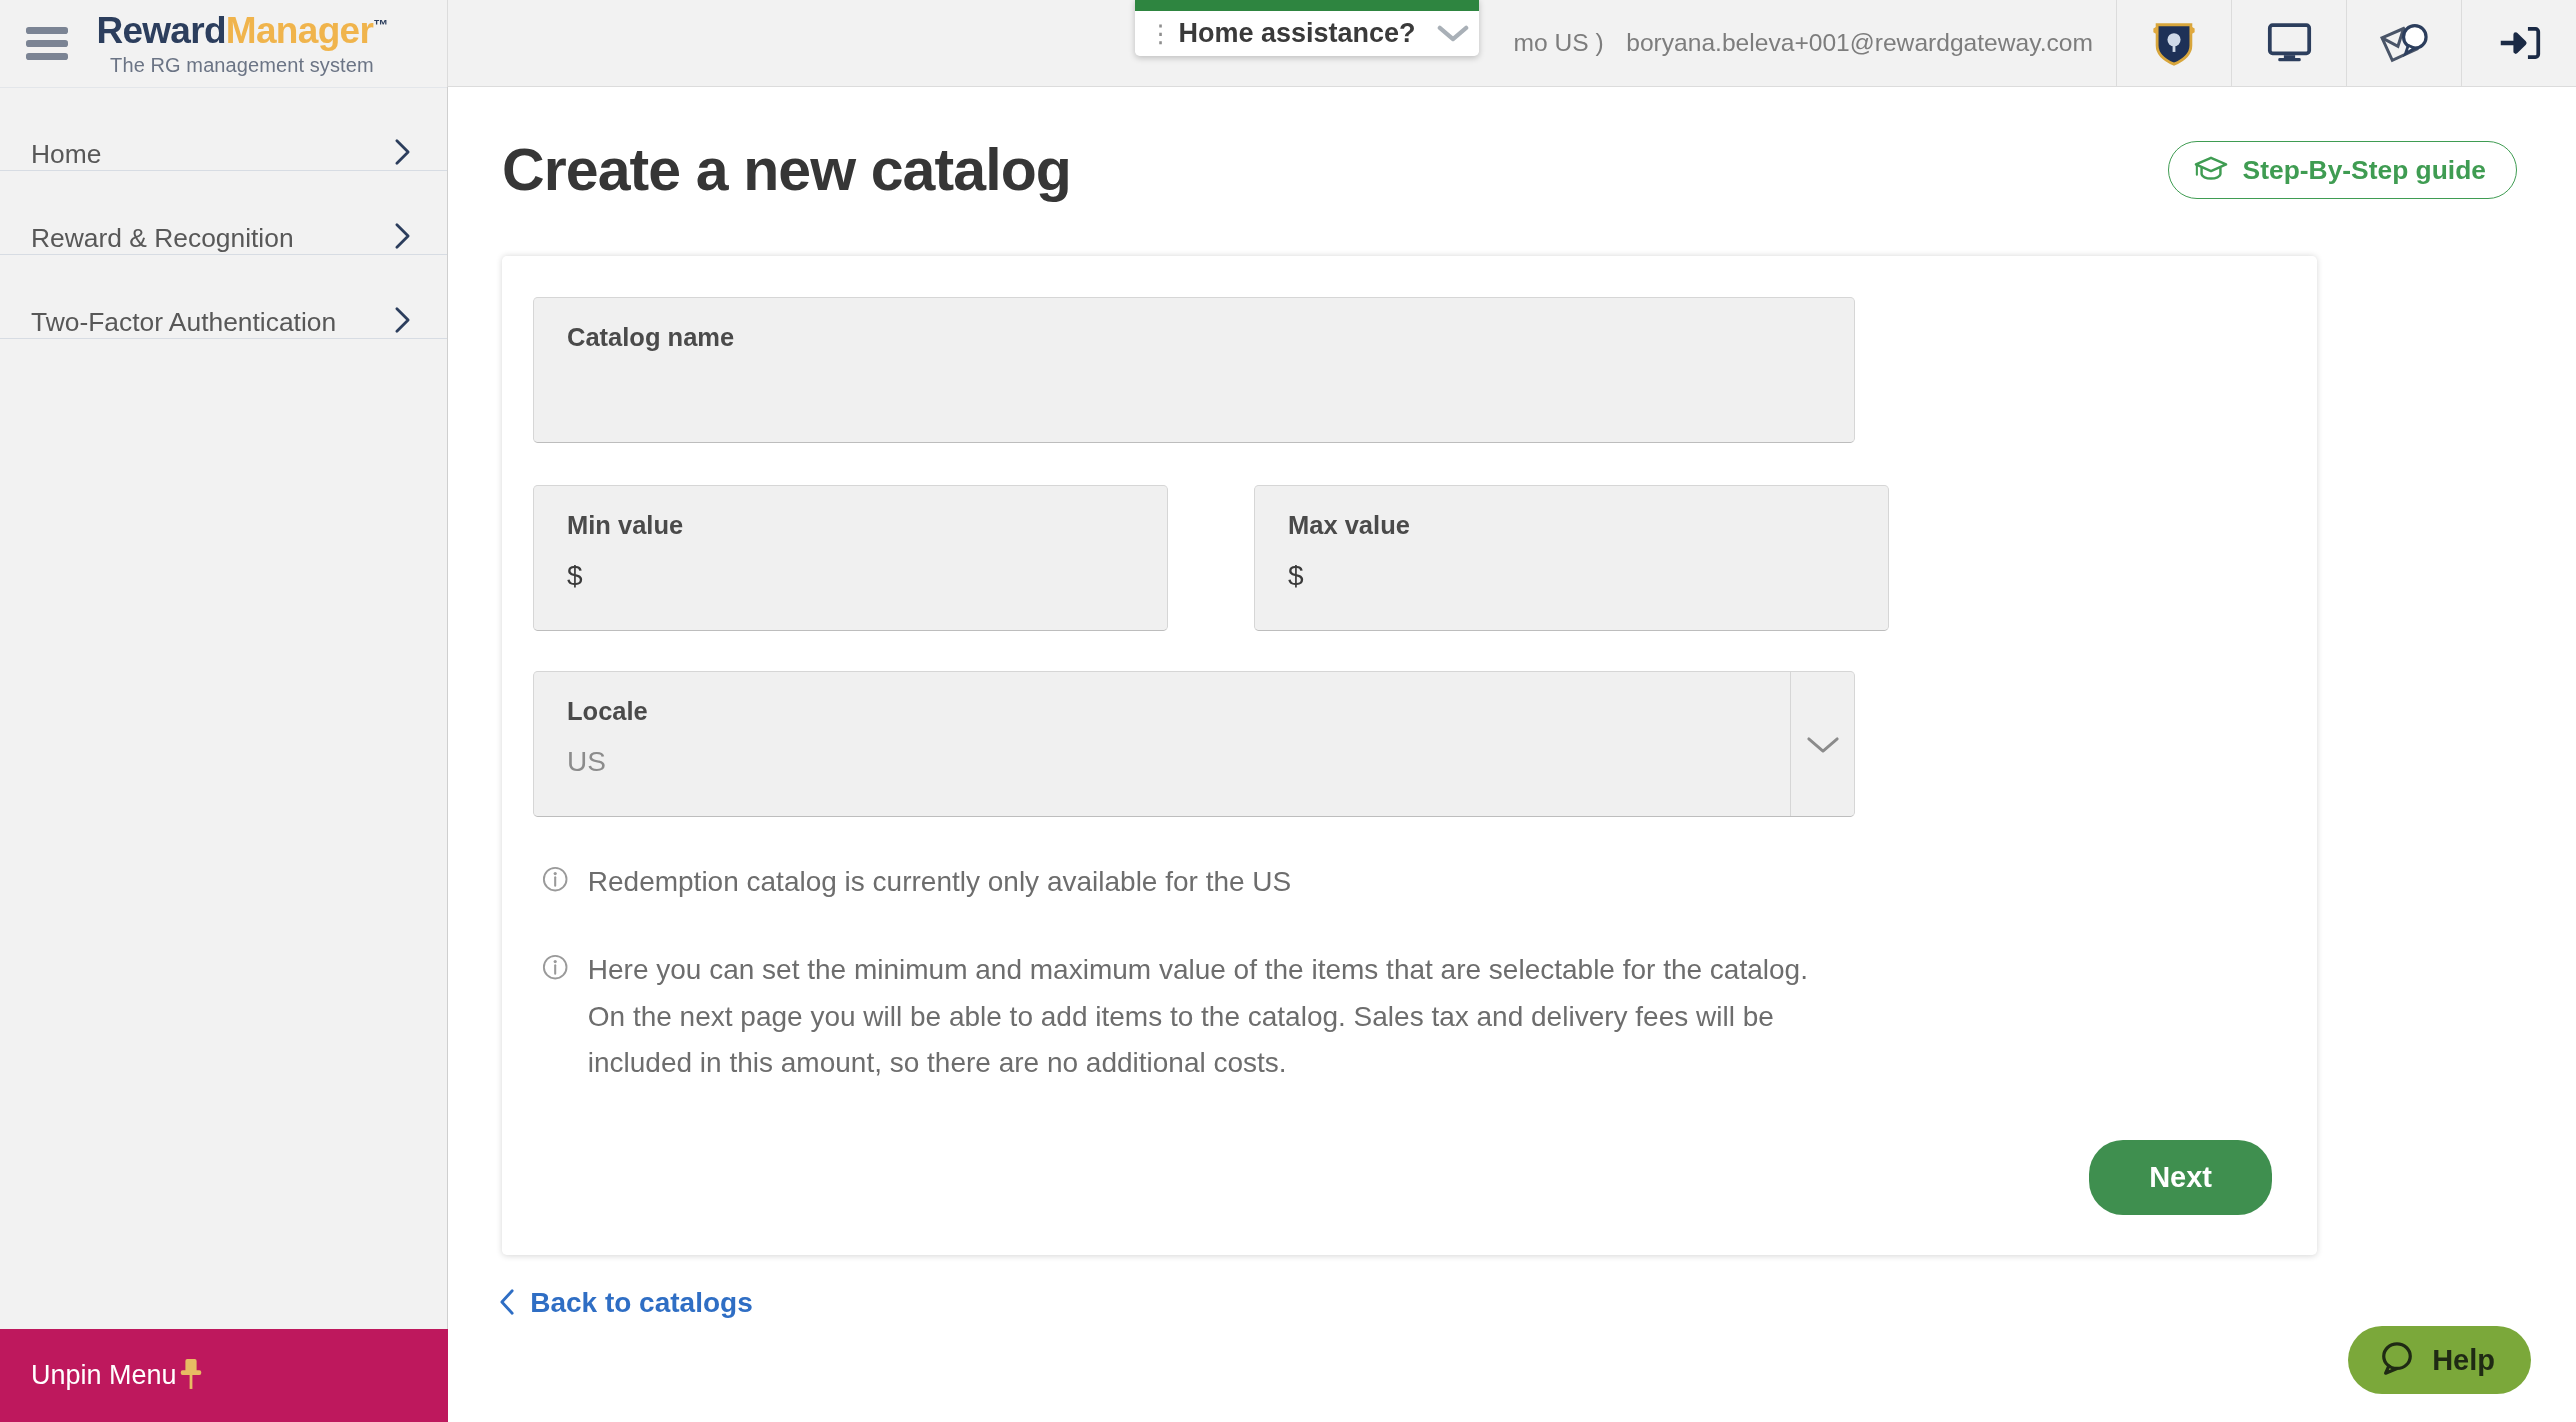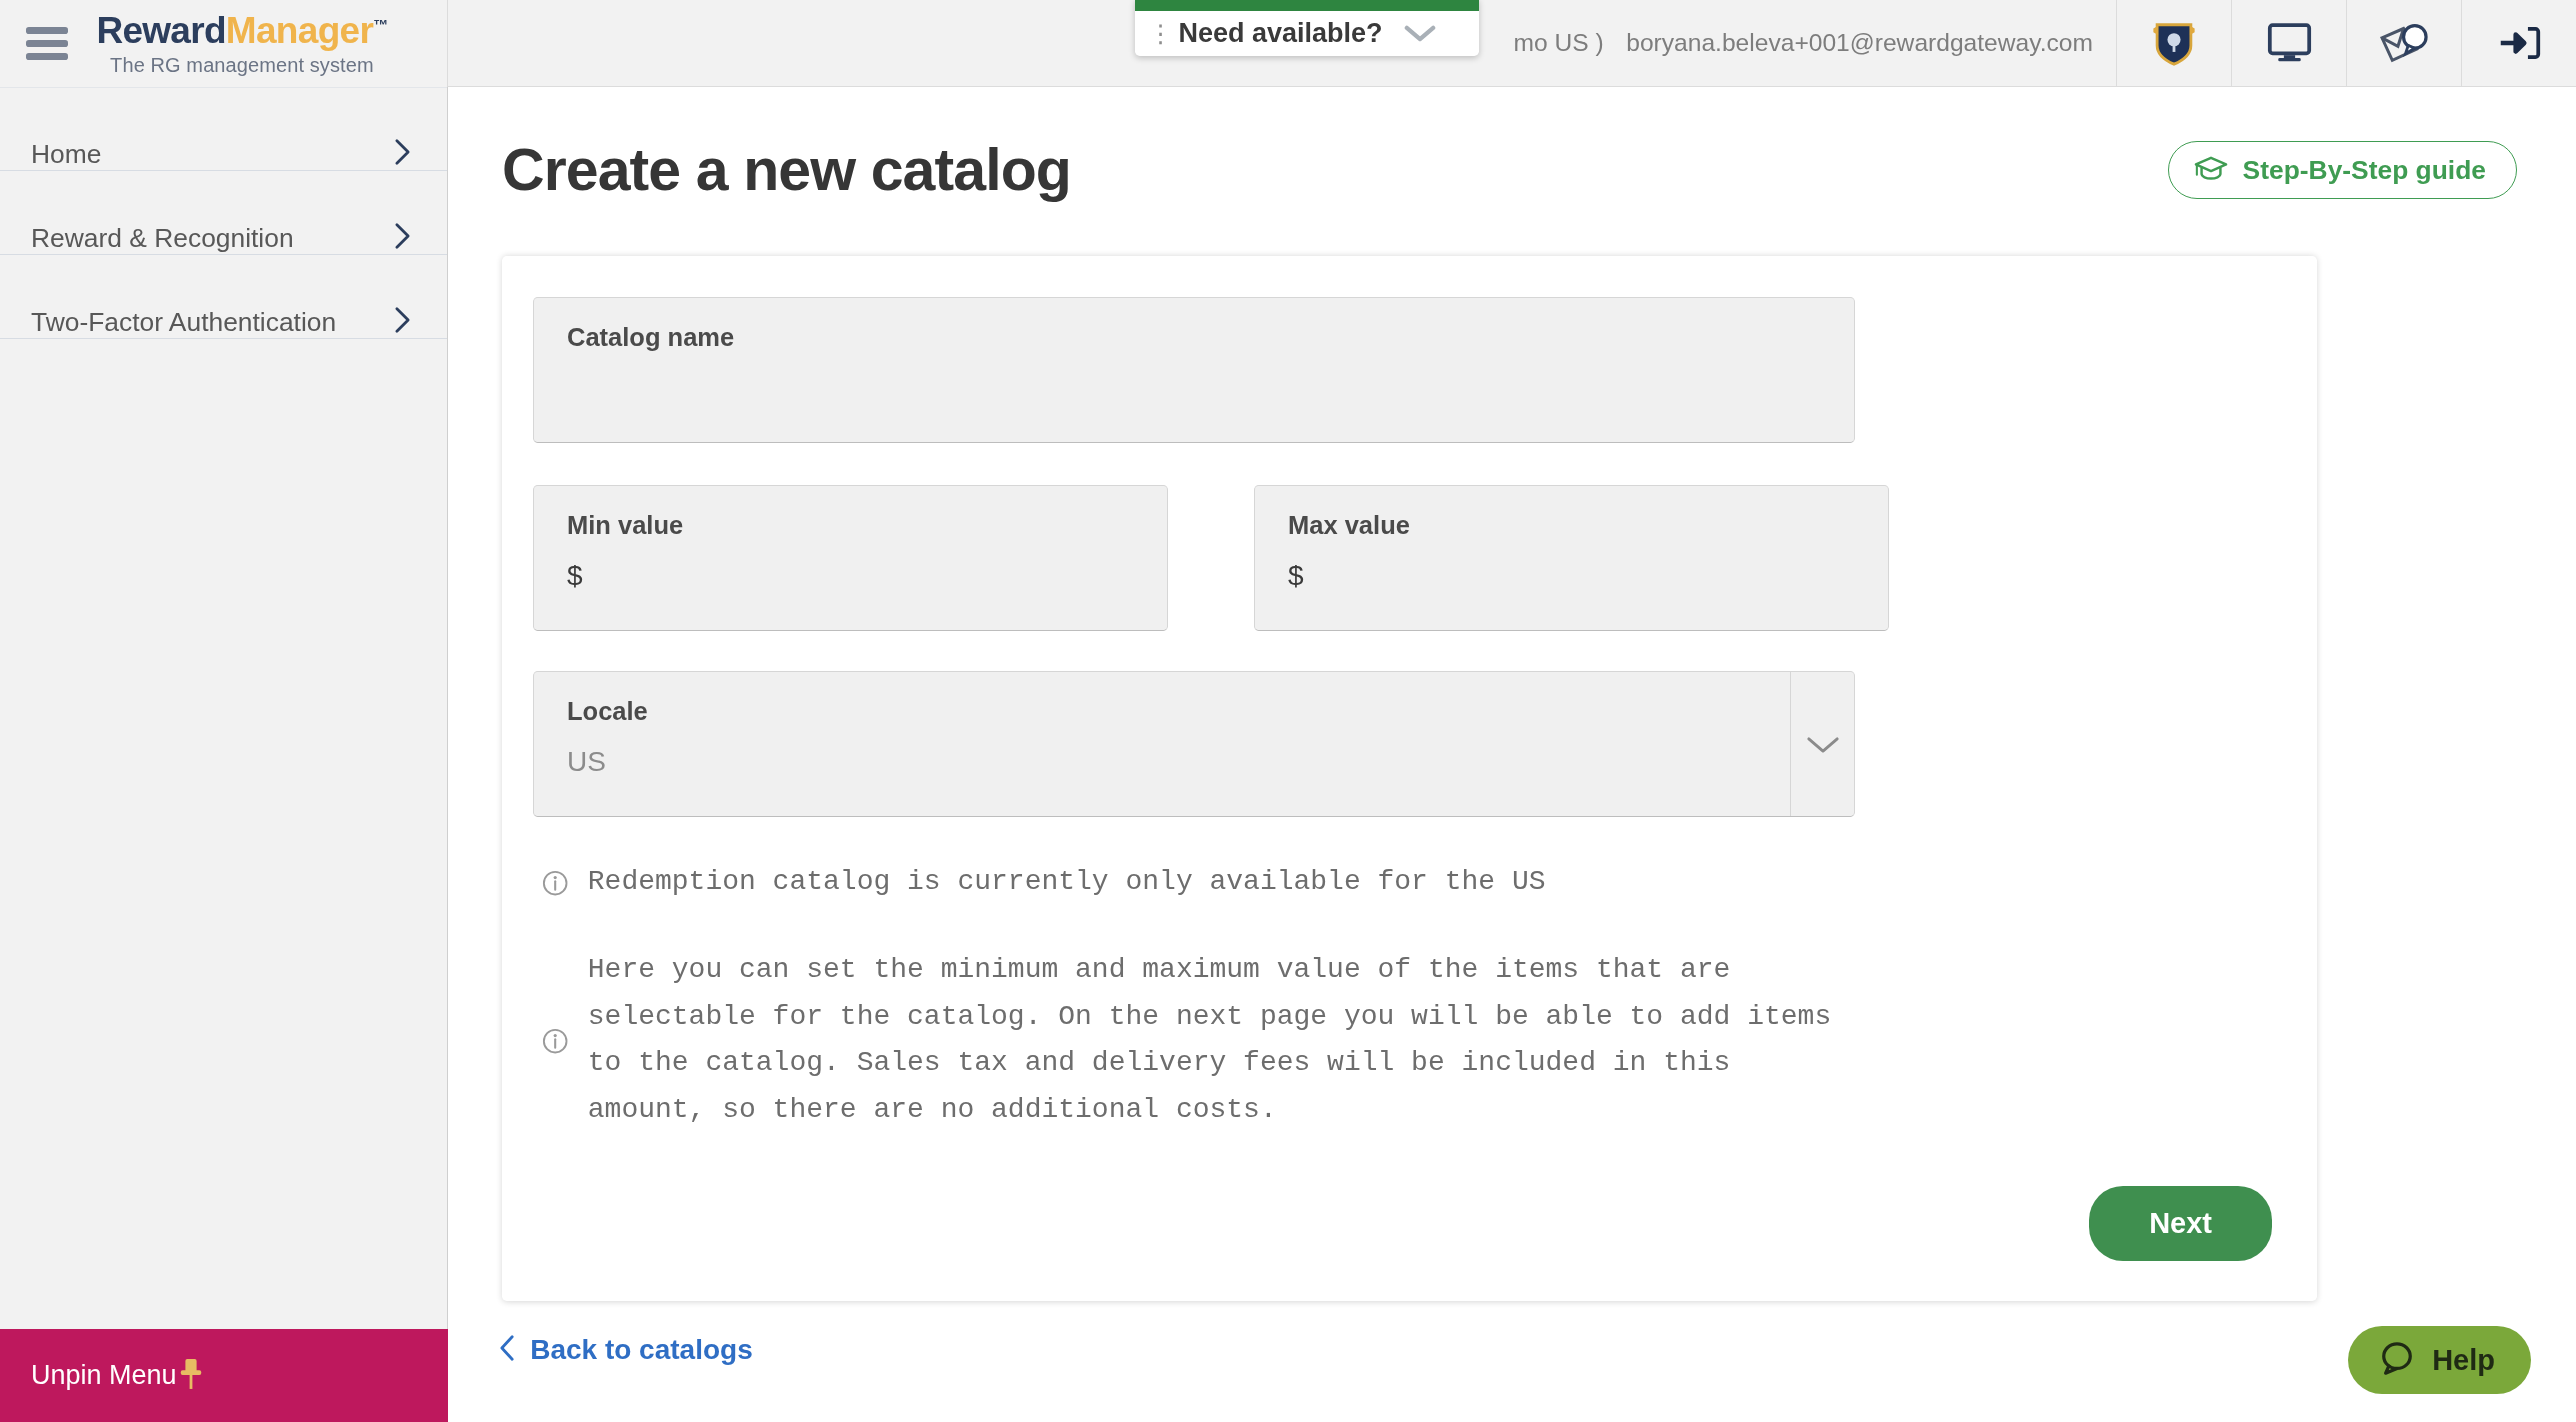--- a/index.html
+++ b/index.html
@@ -267,26 +267,25 @@
     width: 64px;
     border-left: 0.9px solid #d6d6d6;
     display: flex;
     align-items: center;
     justify-content: center;
     cursor: pointer;
   }
 
   .hint {
     display: flex;
-    align-items: center;
+    align-items: flex-start;
     gap: 19px;
     margin-top: 42px;
     padding-left: 9.4px;
     max-width: 1303px;
-    font-family: Liberation Mono, monospace;
   }
   .hint-icon { flex: none; margin-top: 6.6px; }
   .hint-text {
     font-size: 28px;
     line-height: 1.66;
     color: #6d6d6d;
   }
 
   .actions {
     display: flex;
@@ -395,21 +394,21 @@
         <path d="M4 20 h22 M20 11 l9 9 l-9 9 Z" fill="#1b2a45" stroke="#1b2a45" stroke-width="5" stroke-linejoin="round"></path>
         <path d="M33 5 h8 a3 3 0 0 1 3 3 v24 a3 3 0 0 1 -3 3 h-8" fill="none" stroke="#1b2a45" stroke-width="4"></path>
       </svg>
     </div>
   </div>
 
   <div class="assist">
     <div class="assist-bar"></div>
     <div class="assist-body">
       <span class="assist-grip">⋮</span>
-      <span class="assist-label">Need available?</span>
+      <span class="assist-label">Home assistance?</span>
       <span class="assist-chev">
         <svg width="32" height="21" viewBox="0 0 34 22">
           <path d="M3 5 L17 17 L31 5" fill="none" stroke="#a9b0b7" stroke-width="4.5" stroke-linecap="round" stroke-linejoin="round"></path>
         </svg>
       </span>
     </div>
   </div>
 </div>
 
 <div class="sidebar">

